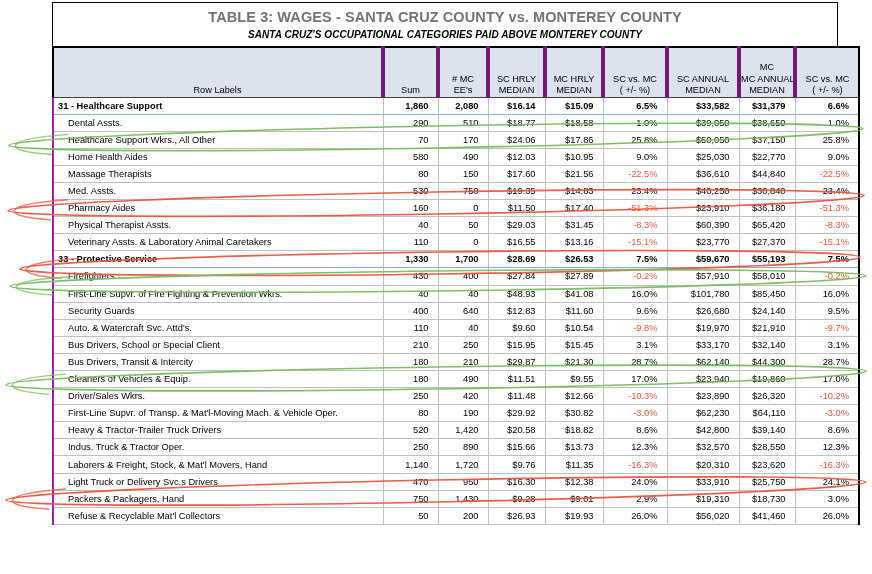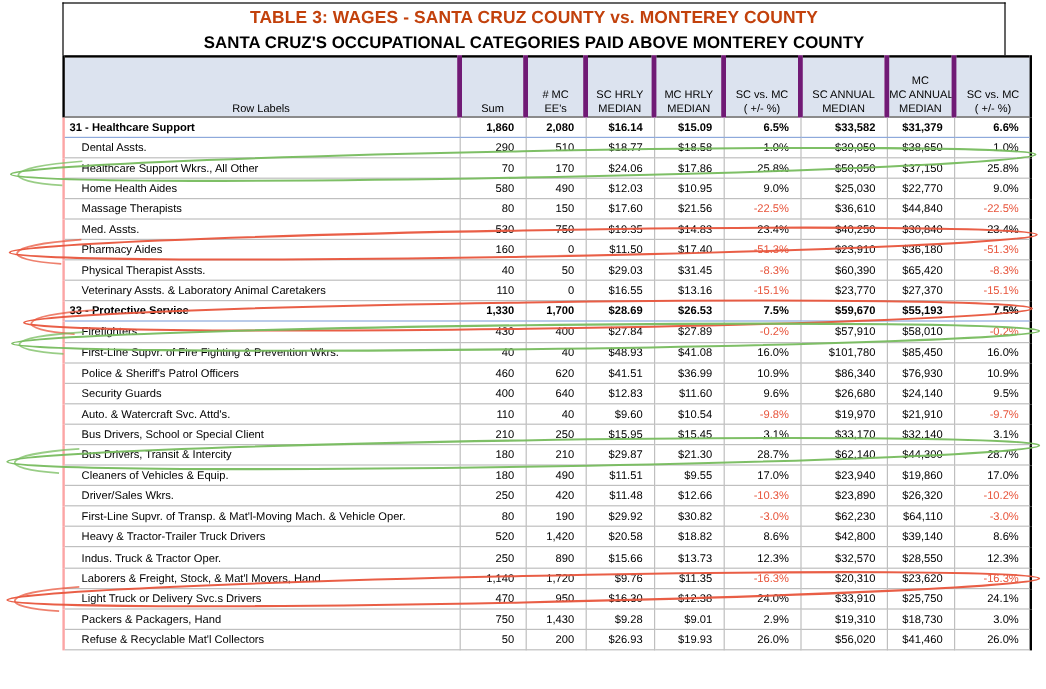--- a/index.html
+++ b/index.html
@@ -25,31 +25,32 @@
     border-bottom: none;
     background: #ffffff;
     display: flex;
     flex-direction: column;
     align-items: center;
     justify-content: center;
   }
   .title-main {
     font-size: 14.5px;
     font-weight: bold;
-    color: #c2410c;
+    color: #737373;
     letter-spacing: 0.1px;
     white-space: nowrap;
   }
   .title-sub {
-    font-size: 14px;
+    font-size: 10px;
     font-weight: bold;
     color: #000;
     margin-top: 4px;
     letter-spacing: 0.05px;
     white-space: nowrap;
+    font-style: italic;
   }
 
   
   .tablewrap {
     position: absolute;
     left: 52px; top: 46px;
     width: 786px;
   }
   table.wages {
     border-collapse: collapse;
@@ -95,21 +96,21 @@
     vertical-align: middle;
     text-align: right;
     padding-right: 8px;
     background: #ffffff;
     font-size: 9.3px;
   }
   tbody td.label {
     text-align: left;
     padding-left: 14px;
     padding-right: 2px;
-    border-left: 2px solid #fca5a5;
+    border-left: 2px solid #a21caf;
   }
   tbody td.last { border-right: 2px solid #000; padding-right: 10px; }
   tbody td.thick-l { border-left: 1.6px solid #595959; }
   tbody td.num { padding-right: 9px; }
 
   
   tr.group td {
     font-weight: bold;
     border-bottom: 1px solid #8ea9db;
     border-top: 1px solid #404040;
@@ -313,31 +314,20 @@
           <tr>
             <td class="label">First-Line Supvr. of Fire Fighting &amp; Prevention Wkrs.</td>
             <td class="num">40</td>
             <td class="num">40</td>
             <td class="num">$48.93</td>
             <td class="num">$41.08</td>
             <td class="num thick-l">16.0%</td>
             <td class="num thick-l">$101,780</td>
             <td class="num">$85,450</td>
             <td class="num thick-l last">16.0%</td>
-          </tr>
-          <tr>
-            <td class="label">Police &amp; Sheriff's Patrol Officers</td>
-            <td class="num">460</td>
-            <td class="num">620</td>
-            <td class="num">$41.51</td>
-            <td class="num">$36.99</td>
-            <td class="num thick-l">10.9%</td>
-            <td class="num thick-l">$86,340</td>
-            <td class="num">$76,930</td>
-            <td class="num thick-l last">10.9%</td>
           </tr>
           <tr>
             <td class="label">Security Guards</td>
             <td class="num">400</td>
             <td class="num">640</td>
             <td class="num">$12.83</td>
             <td class="num">$11.60</td>
             <td class="num thick-l">9.6%</td>
             <td class="num thick-l">$26,680</td>
             <td class="num">$24,140</td>

